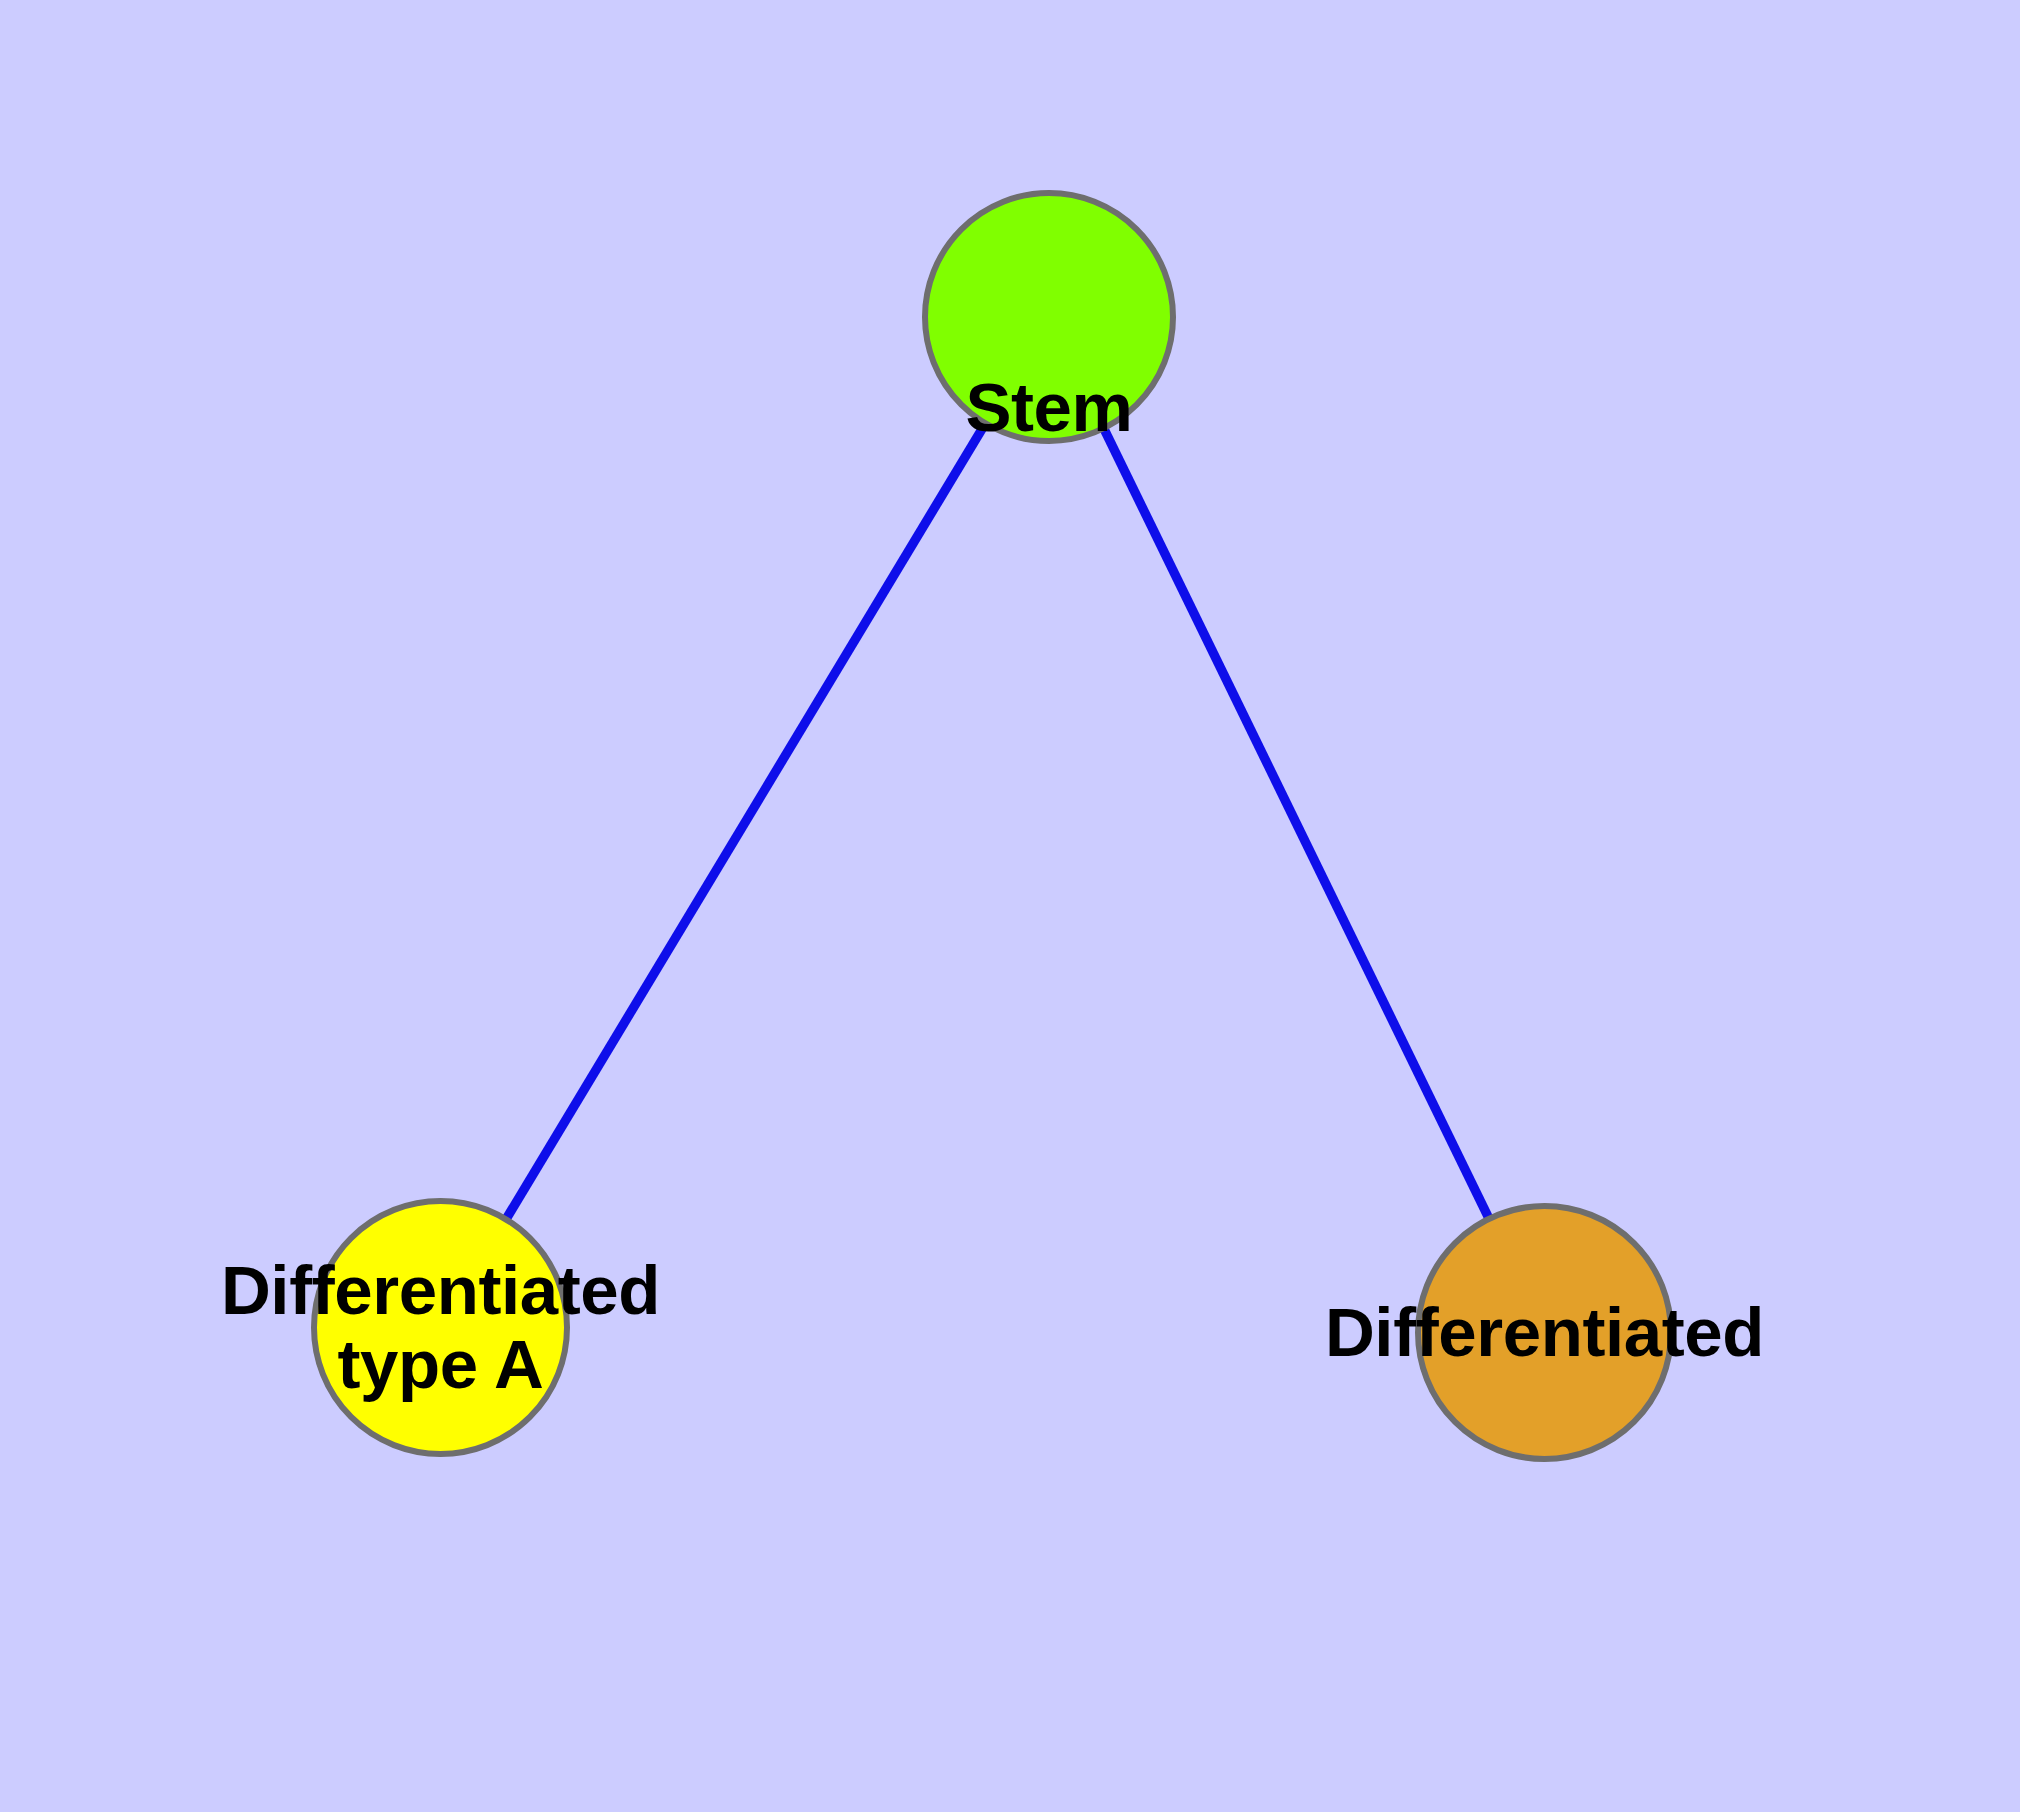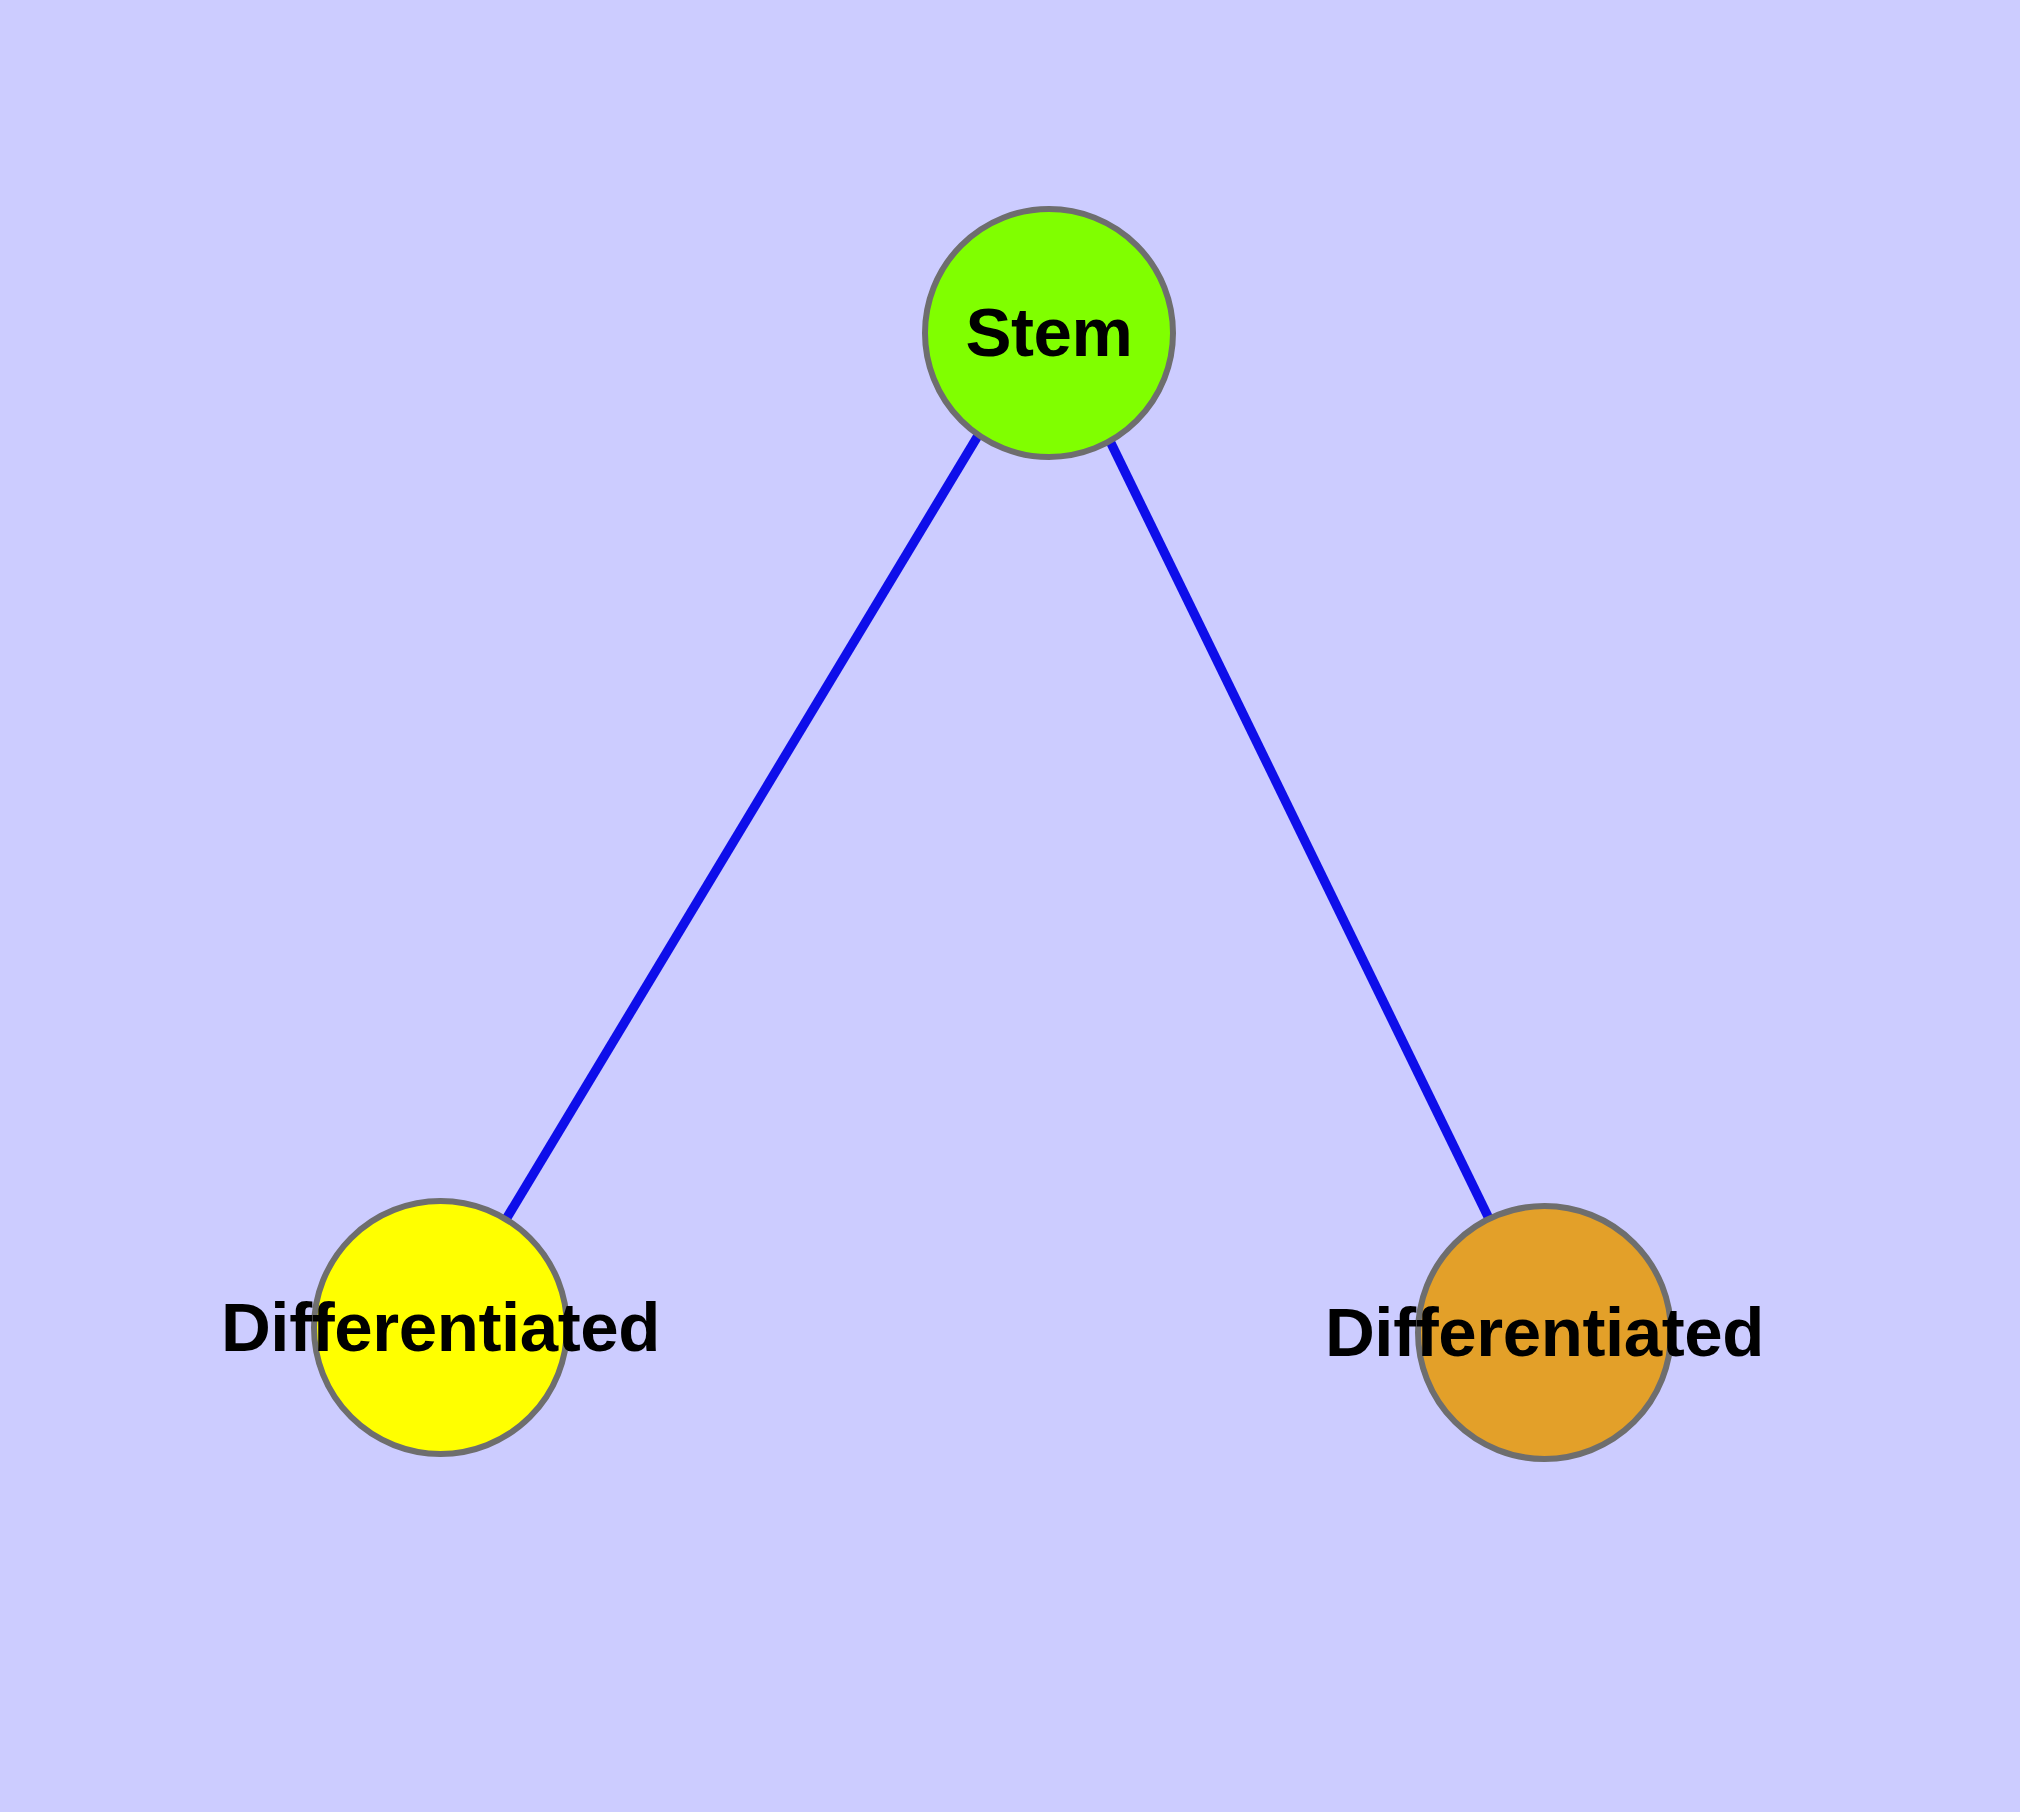--- a/index.html
+++ b/index.html
@@ -56,31 +56,32 @@
 </head>
 <body>
 
 <div id="graph-canvas" style="width: 2021px; height: 1812px; background: rgb(204, 204, 255);">
 
   <svg id="edge-layer" viewBox="0 0 2384 2138" width="2021" height="1812" xmlns="http://www.w3.org/2000/svg">
     <line class="graph-edge" x1="1238" y1="374" x2="520" y2="1566" stroke="#0e0eea" stroke-width="11" stroke-linecap="butt"></line>
     <line class="graph-edge" x1="1238" y1="374" x2="1822" y2="1572" stroke="#0e0eea" stroke-width="11" stroke-linecap="butt"></line>
   </svg>
 
-  <div class="node" style="left: 922px; top: 206px; width: 254px; height: 254px;">
+  <div class="node" style="left: 922px; top: 190px; width: 254px; height: 254px; align-items: flex-end;">
     <div class="node-circle" style="width: 254px; height: 254px; background: rgb(128, 255, 0); border: 6.8px solid rgb(110, 110, 110);"></div>
     <div class="node-label" style="font-size: 69px;">
         <div>Stem</div>
       </div>
   </div>
 
   <div class="node" style="left: 311px; top: 1198px; width: 259px; height: 259px;">
     <div class="node-circle" style="width: 259px; height: 259px; background: rgb(255, 255, 0); border: 6.8px solid rgb(110, 110, 110);"></div>
     <div class="node-label" style="font-size: 69px;">
         <div>Differentiated</div>
+        <div>type A</div>
       </div>
   </div>
 
   <div class="node" style="left: 1415px; top: 1203px; width: 259px; height: 259px;">
     <div class="node-circle" style="width: 259px; height: 259px; background: rgb(227, 160, 41); border: 6.8px solid rgb(110, 110, 110);"></div>
     <div class="node-label" style="font-size: 69px;">
         <div>Differentiated</div>
       </div>
   </div>
 

